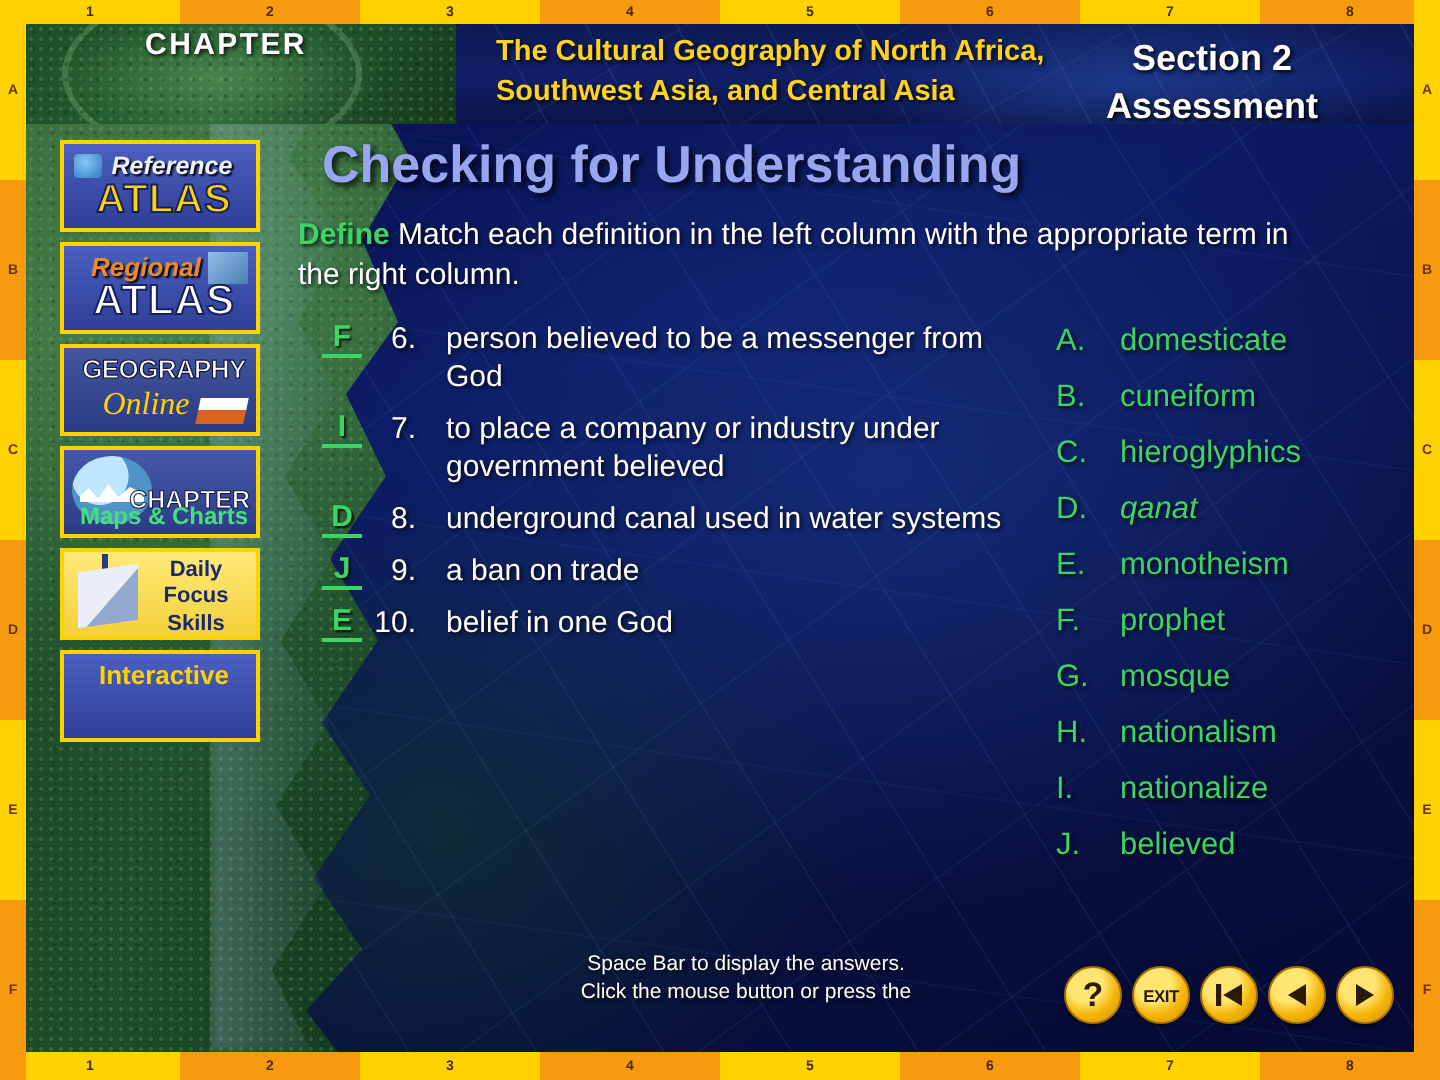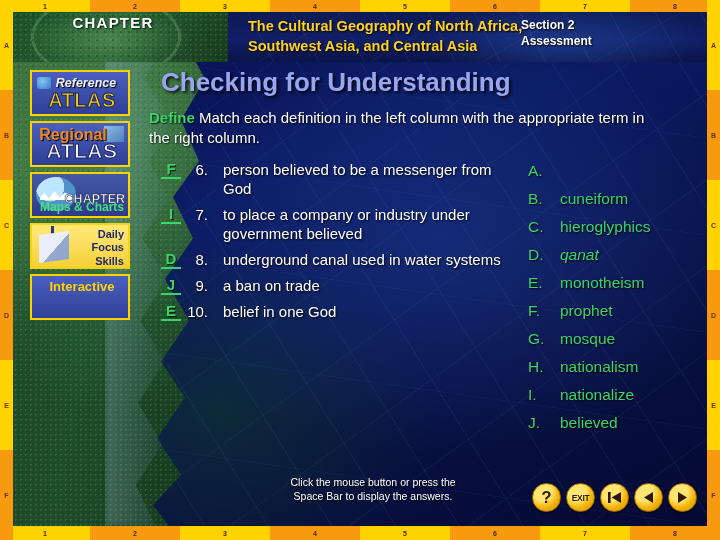--- a/index.html
+++ b/index.html
@@ -136,22 +136,22 @@
       repeating-linear-gradient(62deg, rgba(110,160,230,.10) 0 1px, transparent 1px 40px),
       repeating-linear-gradient(-30deg, rgba(90,150,200,.08) 0 1px, transparent 1px 56px);
   }
   .book-title {
     position: absolute; left: 20px; top: 5px; width: 300px;
     color: #ffd21e; font-size: 14.5px; font-weight: bold; line-height: 1.35;
     text-shadow: 1px 1px 2px #000; z-index: 2;
   }
   .section-label {
     position: absolute; right: 16px; top: 5px; width: 170px;
-    color: #ffffff; font-size: 12px; font-weight: bold; line-height: 1.35;
-    text-align: left; text-shadow: 1px 1px 2px #000; z-index: 2;
+    color: #ffffff; font-size: 18px; font-weight: bold; line-height: 1.35;
+    text-align: center; text-shadow: 1px 1px 2px #000; z-index: 2;
   }
 
   
   .sidebar { position: absolute; left: 17px; top: 58px; width: 100px; z-index: 8; }
   .sb-btn {
     position: relative; width: 100px; height: 46px;
     margin-bottom: 5px;
     border: 2px solid #ffd200;
     background: #3c4fa8;
     overflow: hidden;
@@ -165,21 +165,21 @@
              text-shadow:1px 1px 1px #000; }
   .sb1 .l2 { position:absolute; left:0; top:17px; width:100px; text-align:center;
              color:#ffd200; font-size:20px; font-weight:bold; letter-spacing:.5px;
              -webkit-text-stroke:1px #16205e; }
   .sb1 .globe { position:absolute; left:5px; top:5px; width:14px; height:12px;
                 background:radial-gradient(circle at 40% 35%, #8fd4ff, #2f7fc0);
                 border-radius:2px; opacity:.9; }
 
   .sb2 { background: linear-gradient(180deg,#4a5fc0,#2f3f96); }
   .sb2 .l1 { position:absolute; left:2px; top:3px; width:78px; text-align:center;
-             color:#f08a20; font-size:16px; font-weight:bold; 
+             color:#f08a20; font-size:13px; font-weight:bold; font-style:italic;
              text-shadow:1px 1px 1px #000; }
   .sb2 .l2 { position:absolute; left:0; top:16px; width:100px; text-align:center;
              color:#ffffff; font-size:21px; font-weight:bold; letter-spacing:.5px;
              -webkit-text-stroke:1px #16205e; }
   .sb2 .map { position:absolute; right:4px; top:3px; width:20px; height:16px;
               background:linear-gradient(135deg,#9fd0f0,#4d87b8); opacity:.85; }
 
   .sb3 { background: linear-gradient(180deg,#44569f,#2b3a84); }
   .sb3 .l1 { position:absolute; left:0; top:3px; width:100px; text-align:center;
              color:#ffffff; font-size:13px; font-weight:bold; letter-spacing:-.3px;
@@ -198,21 +198,21 @@
   .sb4 .l1 { position:absolute; right:3px; top:18px; color:#ffffff;
              font-size:12.5px; font-weight:bold; -webkit-text-stroke:.5px #0e1440; }
   .sb4 .l2 { position:absolute; left:0; bottom:2px; width:100px; text-align:center;
              color:#46e07a; font-size:12px; font-weight:bold; }
 
   .sb5 { background: linear-gradient(180deg,#ffe97a,#f6d03a); }
   .sb5 .podium { position:absolute; left:7px; top:8px; width:30px; height:28px;
                  background: linear-gradient(135deg,#e9eef8 0 55%, #93a8cf 56% 100%);
                  transform: skewY(-8deg); }
   .sb5 .stick { position:absolute; left:19px; top:1px; width:3px; height:16px; background:#2b3a84; }
-  .sb5 .l1 { position:absolute; right:4px; top:3px; width:52px; text-align:right;
+  .sb5 .l1 { position:absolute; right:4px; top:3px; width:52px; text-align:center;
              color:#1a2a6e; font-size:11px; font-weight:bold; line-height:1.22; }
 
   .sb6 { background: linear-gradient(180deg,#4a5fc0,#2f3f96); }
   .sb6 .l1 { position:absolute; left:0; top:3px; width:100px; text-align:center;
              color:#ffd200; font-size:13px; font-weight:bold; }
   .sb6 .l2 { position:absolute; left:0; top:18px; width:100px; text-align:center;
              color:#ffffff; font-size:21px; font-weight:bold; letter-spacing:.4px;
              -webkit-text-stroke:1px #16205e; }
 
   
@@ -332,20 +332,27 @@
       </div>
 
       <div class="sb-btn sb2">
         <div class="sb-inner">
           <div class="map"></div>
           <div class="l1">Regional</div>
           <div class="l2">ATLAS</div>
         </div>
       </div>
 
+      <div class="sb-btn sb3">
+        <div class="sb-inner">
+          <div class="l1">GEOGRAPHY</div>
+          <div class="l2">Online</div>
+          <div class="bk"></div>
+        </div>
+      </div>
 
       <div class="sb-btn sb4">
         <div class="sb-inner">
           <div class="disc"></div>
           <div class="wave"></div>
           <div class="l1">CHAPTER</div>
           <div class="l2">Maps &amp; Charts</div>
         </div>
       </div>
 
@@ -397,20 +404,21 @@
             </div>
             <div class="qrow">
               <div class="qans">E</div>
               <div class="qnum">10.</div>
               <div class="qtext">belief in one God</div>
             </div>
           </div>
         <div class="tcol">
             <div class="trow">
               <div class="tlet">A.</div>
+              <div class="tterm">domesticate</div>
             </div>
             <div class="trow">
               <div class="tlet">B.</div>
               <div class="tterm">cuneiform</div>
             </div>
             <div class="trow">
               <div class="tlet">C.</div>
               <div class="tterm">hieroglyphics</div>
             </div>
             <div class="trow">
@@ -439,22 +447,22 @@
             </div>
             <div class="trow">
               <div class="tlet">J.</div>
               <div class="tterm">believed</div>
             </div>
           </div>
       </div>
     </div>
 
     <div class="footer-hint">
+      <div>Space Bar to display the answers.</div>
       <div>Click the mouse button or press the</div>
-      <div>Space Bar to display the answers.</div>
     </div>
 
     <div class="navbar">
       <div class="navbtn">
         <span class="q">?</span>
       </div>
       <div class="navbtn">
         <span class="exit">EXIT</span>
       </div>
       <div class="navbtn">

